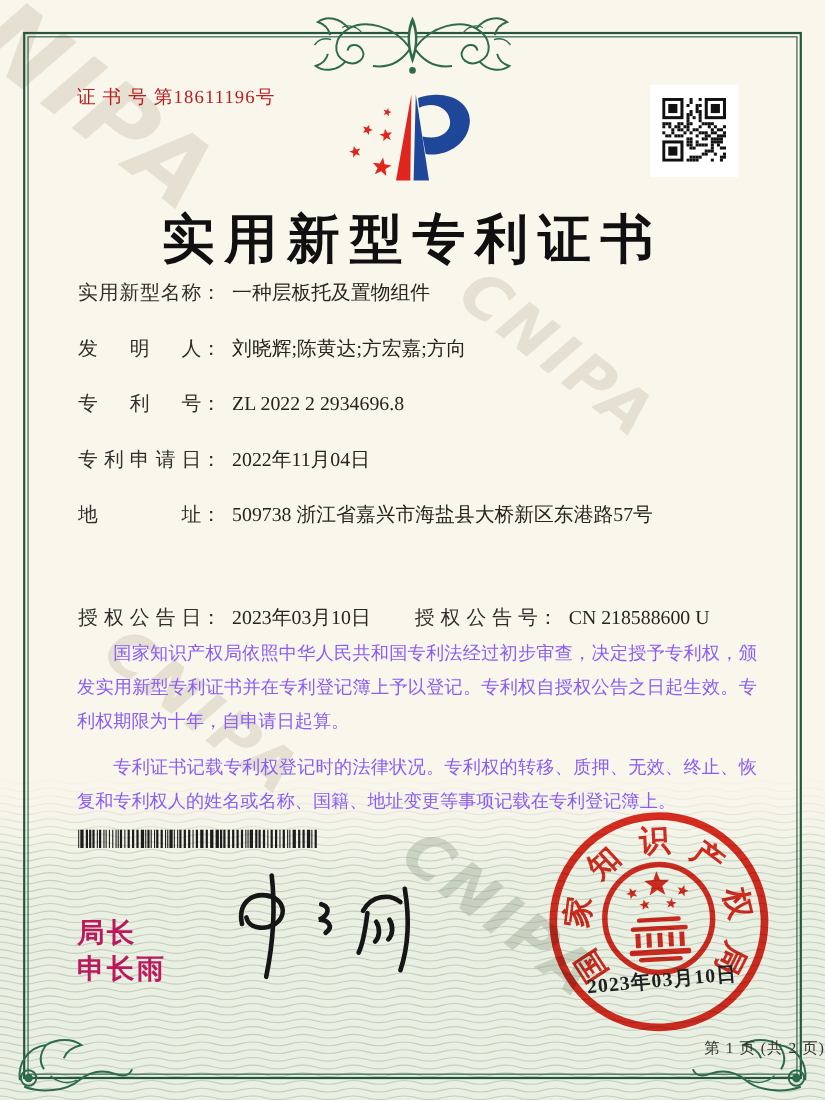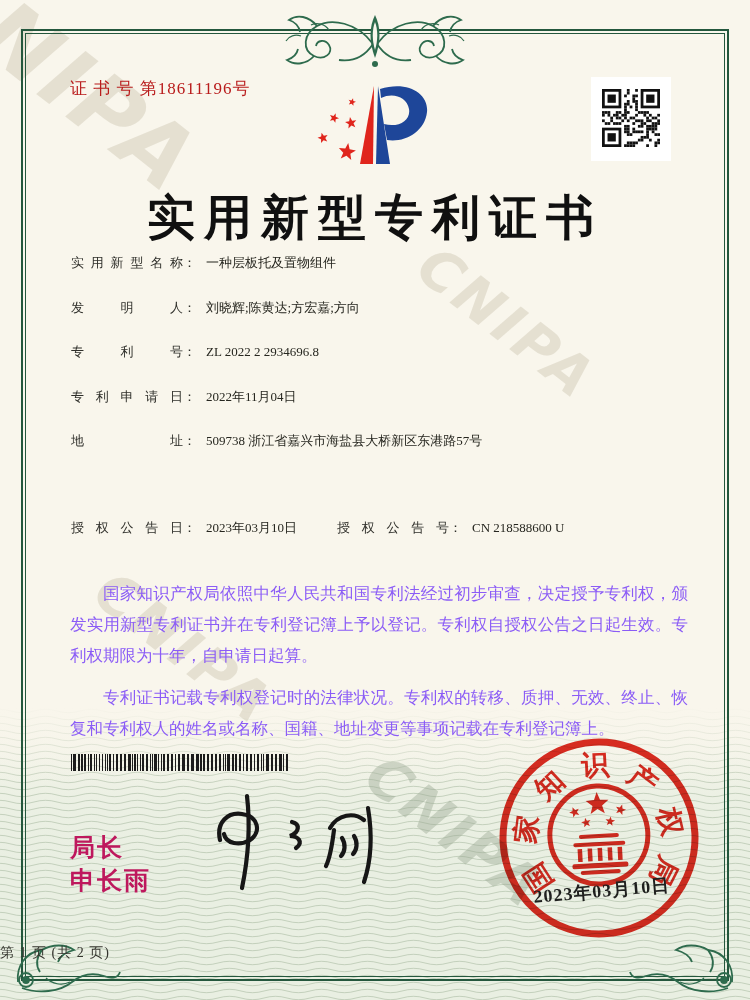--- a/index.html
+++ b/index.html
@@ -27,21 +27,21 @@
   .orn-bl{position:absolute;left:12px;top:942px;z-index:3;pointer-events:none;}
   .orn-br{position:absolute;left:628px;top:942px;z-index:3;transform:scaleX(-1);pointer-events:none;}
   
   .cert-no{position:absolute;left:70px;top:77px;z-index:4;font-size:17px;letter-spacing:1px;color:#b91c1c;}
   .logo{position:absolute;left:305px;top:82px;z-index:4;}
   .qr-bg{position:absolute;left:591px;top:77px;width:80px;height:84px;background:#ffffff;z-index:4;}
   .qr{position:absolute;left:602px;top:89px;z-index:4;}
   .title{position:absolute;left:0;right:0;top:186px;z-index:4;text-align:center;
          font-size:48px;font-weight:bold;letter-spacing:9px;color:#101010;}
   
-  .fields{position:absolute;left:71px;top:254px;right:60px;z-index:4;font-size:13px;}
+  .fields{position:absolute;left:71px;top:254px;right:60px;z-index:4;font-size:18px;}
   .frow{margin-bottom:26.5px;white-space:nowrap;}
   .lab{display:inline-block;width:112px;text-align:justify;text-align-last:justify;color:#2f2f2a;}
   .colon{margin-right:10px;color:#2f2f2a;}
   .val{color:#26261f;}
   .pair2{margin-left:40px;margin-top:42px;}
   
   .body-text{position:absolute;left:70px;right:62px;top:578px;z-index:4;
              font-size:16.5px;line-height:31px;text-align:justify;color:#8b5cf6;}
   .body-text p{margin:0 0 11px 0;text-indent:2em;}
   
@@ -49,21 +49,21 @@
   .signature{position:absolute;left:192px;top:788px;z-index:4;}
   .signer{position:absolute;left:70px;z-index:4;font-family:Liberation Serif, serif;
           font-size:25px;font-weight:600;color:#be185d;letter-spacing:2px;}
   .signer-title{top:831px;}
   .signer-name{top:864px;text-align:right;}
   .seal{position:absolute;left:492px;top:731px;z-index:5;transform:rotate(-3deg);
         mix-blend-mode:multiply;opacity:.94;}
   .seal text{font-family:"Liberation Serif","DejaVu Serif",serif;}
   .ring-ch{font-size:28px;font-weight:bold;fill:#dc1f14;}
   .seal-date{font-size:18px;font-weight:bold;fill:#141414;letter-spacing:1px;}
-  .footer{position:absolute;left:0;right:0;top:944px;z-index:4;text-align:left;
+  .footer{position:absolute;left:0;right:0;top:944px;z-index:4;text-align:right;
           font-size:14px;letter-spacing:1px;color:#34342e;}
 </style>
 </head>
 <body>
 
 <div id="page">
 
   <div class="band">
     <svg id="waves" width="750" height="295">
         <path d="M-12,6 q11.5,-3.4 23,0 q11.5,3.4 23,0 q11.5,-3.4 23,0 q11.5,3.4 23,0 q11.5,-3.4 23,0 q11.5,3.4 23,0 q11.5,-3.4 23,0 q11.5,3.4 23,0 q11.5,-3.4 23,0 q11.5,3.4 23,0 q11.5,-3.4 23,0 q11.5,3.4 23,0 q11.5,-3.4 23,0 q11.5,3.4 23,0 q11.5,-3.4 23,0 q11.5,3.4 23,0 q11.5,-3.4 23,0 q11.5,3.4 23,0 q11.5,-3.4 23,0 q11.5,3.4 23,0 q11.5,-3.4 23,0 q11.5,3.4 23,0 q11.5,-3.4 23,0 q11.5,3.4 23,0 q11.5,-3.4 23,0 q11.5,3.4 23,0 q11.5,-3.4 23,0 q11.5,3.4 23,0 q11.5,-3.4 23,0 q11.5,3.4 23,0 q11.5,-3.4 23,0 q11.5,3.4 23,0 q11.5,-3.4 23,0 q11.5,3.4 23,0M-12,13 q11.5,-3.4 23,0 q11.5,3.4 23,0 q11.5,-3.4 23,0 q11.5,3.4 23,0 q11.5,-3.4 23,0 q11.5,3.4 23,0 q11.5,-3.4 23,0 q11.5,3.4 23,0 q11.5,-3.4 23,0 q11.5,3.4 23,0 q11.5,-3.4 23,0 q11.5,3.4 23,0 q11.5,-3.4 23,0 q11.5,3.4 23,0 q11.5,-3.4 23,0 q11.5,3.4 23,0 q11.5,-3.4 23,0 q11.5,3.4 23,0 q11.5,-3.4 23,0 q11.5,3.4 23,0 q11.5,-3.4 23,0 q11.5,3.4 23,0 q11.5,-3.4 23,0 q11.5,3.4 23,0 q11.5,-3.4 23,0 q11.5,3.4 23,0 q11.5,-3.4 23,0 q11.5,3.4 23,0 q11.5,-3.4 23,0 q11.5,3.4 23,0 q11.5,-3.4 23,0 q11.5,3.4 23,0 q11.5,-3.4 23,0 q11.5,3.4 23,0M-12,20 q11.5,-3.4 23,0 q11.5,3.4 23,0 q11.5,-3.4 23,0 q11.5,3.4 23,0 q11.5,-3.4 23,0 q11.5,3.4 23,0 q11.5,-3.4 23,0 q11.5,3.4 23,0 q11.5,-3.4 23,0 q11.5,3.4 23,0 q11.5,-3.4 23,0 q11.5,3.4 23,0 q11.5,-3.4 23,0 q11.5,3.4 23,0 q11.5,-3.4 23,0 q11.5,3.4 23,0 q11.5,-3.4 23,0 q11.5,3.4 23,0 q11.5,-3.4 23,0 q11.5,3.4 23,0 q11.5,-3.4 23,0 q11.5,3.4 23,0 q11.5,-3.4 23,0 q11.5,3.4 23,0 q11.5,-3.4 23,0 q11.5,3.4 23,0 q11.5,-3.4 23,0 q11.5,3.4 23,0 q11.5,-3.4 23,0 q11.5,3.4 23,0 q11.5,-3.4 23,0 q11.5,3.4 23,0 q11.5,-3.4 23,0 q11.5,3.4 23,0M-12,27 q11.5,-3.4 23,0 q11.5,3.4 23,0 q11.5,-3.4 23,0 q11.5,3.4 23,0 q11.5,-3.4 23,0 q11.5,3.4 23,0 q11.5,-3.4 23,0 q11.5,3.4 23,0 q11.5,-3.4 23,0 q11.5,3.4 23,0 q11.5,-3.4 23,0 q11.5,3.4 23,0 q11.5,-3.4 23,0 q11.5,3.4 23,0 q11.5,-3.4 23,0 q11.5,3.4 23,0 q11.5,-3.4 23,0 q11.5,3.4 23,0 q11.5,-3.4 23,0 q11.5,3.4 23,0 q11.5,-3.4 23,0 q11.5,3.4 23,0 q11.5,-3.4 23,0 q11.5,3.4 23,0 q11.5,-3.4 23,0 q11.5,3.4 23,0 q11.5,-3.4 23,0 q11.5,3.4 23,0 q11.5,-3.4 23,0 q11.5,3.4 23,0 q11.5,-3.4 23,0 q11.5,3.4 23,0 q11.5,-3.4 23,0 q11.5,3.4 23,0M-12,34 q11.5,-3.4 23,0 q11.5,3.4 23,0 q11.5,-3.4 23,0 q11.5,3.4 23,0 q11.5,-3.4 23,0 q11.5,3.4 23,0 q11.5,-3.4 23,0 q11.5,3.4 23,0 q11.5,-3.4 23,0 q11.5,3.4 23,0 q11.5,-3.4 23,0 q11.5,3.4 23,0 q11.5,-3.4 23,0 q11.5,3.4 23,0 q11.5,-3.4 23,0 q11.5,3.4 23,0 q11.5,-3.4 23,0 q11.5,3.4 23,0 q11.5,-3.4 23,0 q11.5,3.4 23,0 q11.5,-3.4 23,0 q11.5,3.4 23,0 q11.5,-3.4 23,0 q11.5,3.4 23,0 q11.5,-3.4 23,0 q11.5,3.4 23,0 q11.5,-3.4 23,0 q11.5,3.4 23,0 q11.5,-3.4 23,0 q11.5,3.4 23,0 q11.5,-3.4 23,0 q11.5,3.4 23,0 q11.5,-3.4 23,0 q11.5,3.4 23,0M-12,41 q11.5,-3.4 23,0 q11.5,3.4 23,0 q11.5,-3.4 23,0 q11.5,3.4 23,0 q11.5,-3.4 23,0 q11.5,3.4 23,0 q11.5,-3.4 23,0 q11.5,3.4 23,0 q11.5,-3.4 23,0 q11.5,3.4 23,0 q11.5,-3.4 23,0 q11.5,3.4 23,0 q11.5,-3.4 23,0 q11.5,3.4 23,0 q11.5,-3.4 23,0 q11.5,3.4 23,0 q11.5,-3.4 23,0 q11.5,3.4 23,0 q11.5,-3.4 23,0 q11.5,3.4 23,0 q11.5,-3.4 23,0 q11.5,3.4 23,0 q11.5,-3.4 23,0 q11.5,3.4 23,0 q11.5,-3.4 23,0 q11.5,3.4 23,0 q11.5,-3.4 23,0 q11.5,3.4 23,0 q11.5,-3.4 23,0 q11.5,3.4 23,0 q11.5,-3.4 23,0 q11.5,3.4 23,0 q11.5,-3.4 23,0 q11.5,3.4 23,0M-12,48 q11.5,-3.4 23,0 q11.5,3.4 23,0 q11.5,-3.4 23,0 q11.5,3.4 23,0 q11.5,-3.4 23,0 q11.5,3.4 23,0 q11.5,-3.4 23,0 q11.5,3.4 23,0 q11.5,-3.4 23,0 q11.5,3.4 23,0 q11.5,-3.4 23,0 q11.5,3.4 23,0 q11.5,-3.4 23,0 q11.5,3.4 23,0 q11.5,-3.4 23,0 q11.5,3.4 23,0 q11.5,-3.4 23,0 q11.5,3.4 23,0 q11.5,-3.4 23,0 q11.5,3.4 23,0 q11.5,-3.4 23,0 q11.5,3.4 23,0 q11.5,-3.4 23,0 q11.5,3.4 23,0 q11.5,-3.4 23,0 q11.5,3.4 23,0 q11.5,-3.4 23,0 q11.5,3.4 23,0 q11.5,-3.4 23,0 q11.5,3.4 23,0 q11.5,-3.4 23,0 q11.5,3.4 23,0 q11.5,-3.4 23,0 q11.5,3.4 23,0M-12,55 q11.5,-3.4 23,0 q11.5,3.4 23,0 q11.5,-3.4 23,0 q11.5,3.4 23,0 q11.5,-3.4 23,0 q11.5,3.4 23,0 q11.5,-3.4 23,0 q11.5,3.4 23,0 q11.5,-3.4 23,0 q11.5,3.4 23,0 q11.5,-3.4 23,0 q11.5,3.4 23,0 q11.5,-3.4 23,0 q11.5,3.4 23,0 q11.5,-3.4 23,0 q11.5,3.4 23,0 q11.5,-3.4 23,0 q11.5,3.4 23,0 q11.5,-3.4 23,0 q11.5,3.4 23,0 q11.5,-3.4 23,0 q11.5,3.4 23,0 q11.5,-3.4 23,0 q11.5,3.4 23,0 q11.5,-3.4 23,0 q11.5,3.4 23,0 q11.5,-3.4 23,0 q11.5,3.4 23,0 q11.5,-3.4 23,0 q11.5,3.4 23,0 q11.5,-3.4 23,0 q11.5,3.4 23,0 q11.5,-3.4 23,0 q11.5,3.4 23,0M-12,62 q11.5,-3.4 23,0 q11.5,3.4 23,0 q11.5,-3.4 23,0 q11.5,3.4 23,0 q11.5,-3.4 23,0 q11.5,3.4 23,0 q11.5,-3.4 23,0 q11.5,3.4 23,0 q11.5,-3.4 23,0 q11.5,3.4 23,0 q11.5,-3.4 23,0 q11.5,3.4 23,0 q11.5,-3.4 23,0 q11.5,3.4 23,0 q11.5,-3.4 23,0 q11.5,3.4 23,0 q11.5,-3.4 23,0 q11.5,3.4 23,0 q11.5,-3.4 23,0 q11.5,3.4 23,0 q11.5,-3.4 23,0 q11.5,3.4 23,0 q11.5,-3.4 23,0 q11.5,3.4 23,0 q11.5,-3.4 23,0 q11.5,3.4 23,0 q11.5,-3.4 23,0 q11.5,3.4 23,0 q11.5,-3.4 23,0 q11.5,3.4 23,0 q11.5,-3.4 23,0 q11.5,3.4 23,0 q11.5,-3.4 23,0 q11.5,3.4 23,0M-12,69 q11.5,-3.4 23,0 q11.5,3.4 23,0 q11.5,-3.4 23,0 q11.5,3.4 23,0 q11.5,-3.4 23,0 q11.5,3.4 23,0 q11.5,-3.4 23,0 q11.5,3.4 23,0 q11.5,-3.4 23,0 q11.5,3.4 23,0 q11.5,-3.4 23,0 q11.5,3.4 23,0 q11.5,-3.4 23,0 q11.5,3.4 23,0 q11.5,-3.4 23,0 q11.5,3.4 23,0 q11.5,-3.4 23,0 q11.5,3.4 23,0 q11.5,-3.4 23,0 q11.5,3.4 23,0 q11.5,-3.4 23,0 q11.5,3.4 23,0 q11.5,-3.4 23,0 q11.5,3.4 23,0 q11.5,-3.4 23,0 q11.5,3.4 23,0 q11.5,-3.4 23,0 q11.5,3.4 23,0 q11.5,-3.4 23,0 q11.5,3.4 23,0 q11.5,-3.4 23,0 q11.5,3.4 23,0 q11.5,-3.4 23,0 q11.5,3.4 23,0M-12,76 q11.5,-3.4 23,0 q11.5,3.4 23,0 q11.5,-3.4 23,0 q11.5,3.4 23,0 q11.5,-3.4 23,0 q11.5,3.4 23,0 q11.5,-3.4 23,0 q11.5,3.4 23,0 q11.5,-3.4 23,0 q11.5,3.4 23,0 q11.5,-3.4 23,0 q11.5,3.4 23,0 q11.5,-3.4 23,0 q11.5,3.4 23,0 q11.5,-3.4 23,0 q11.5,3.4 23,0 q11.5,-3.4 23,0 q11.5,3.4 23,0 q11.5,-3.4 23,0 q11.5,3.4 23,0 q11.5,-3.4 23,0 q11.5,3.4 23,0 q11.5,-3.4 23,0 q11.5,3.4 23,0 q11.5,-3.4 23,0 q11.5,3.4 23,0 q11.5,-3.4 23,0 q11.5,3.4 23,0 q11.5,-3.4 23,0 q11.5,3.4 23,0 q11.5,-3.4 23,0 q11.5,3.4 23,0 q11.5,-3.4 23,0 q11.5,3.4 23,0M-12,83 q11.5,-3.4 23,0 q11.5,3.4 23,0 q11.5,-3.4 23,0 q11.5,3.4 23,0 q11.5,-3.4 23,0 q11.5,3.4 23,0 q11.5,-3.4 23,0 q11.5,3.4 23,0 q11.5,-3.4 23,0 q11.5,3.4 23,0 q11.5,-3.4 23,0 q11.5,3.4 23,0 q11.5,-3.4 23,0 q11.5,3.4 23,0 q11.5,-3.4 23,0 q11.5,3.4 23,0 q11.5,-3.4 23,0 q11.5,3.4 23,0 q11.5,-3.4 23,0 q11.5,3.4 23,0 q11.5,-3.4 23,0 q11.5,3.4 23,0 q11.5,-3.4 23,0 q11.5,3.4 23,0 q11.5,-3.4 23,0 q11.5,3.4 23,0 q11.5,-3.4 23,0 q11.5,3.4 23,0 q11.5,-3.4 23,0 q11.5,3.4 23,0 q11.5,-3.4 23,0 q11.5,3.4 23,0 q11.5,-3.4 23,0 q11.5,3.4 23,0M-12,90 q11.5,-3.4 23,0 q11.5,3.4 23,0 q11.5,-3.4 23,0 q11.5,3.4 23,0 q11.5,-3.4 23,0 q11.5,3.4 23,0 q11.5,-3.4 23,0 q11.5,3.4 23,0 q11.5,-3.4 23,0 q11.5,3.4 23,0 q11.5,-3.4 23,0 q11.5,3.4 23,0 q11.5,-3.4 23,0 q11.5,3.4 23,0 q11.5,-3.4 23,0 q11.5,3.4 23,0 q11.5,-3.4 23,0 q11.5,3.4 23,0 q11.5,-3.4 23,0 q11.5,3.4 23,0 q11.5,-3.4 23,0 q11.5,3.4 23,0 q11.5,-3.4 23,0 q11.5,3.4 23,0 q11.5,-3.4 23,0 q11.5,3.4 23,0 q11.5,-3.4 23,0 q11.5,3.4 23,0 q11.5,-3.4 23,0 q11.5,3.4 23,0 q11.5,-3.4 23,0 q11.5,3.4 23,0 q11.5,-3.4 23,0 q11.5,3.4 23,0M-12,97 q11.5,-3.4 23,0 q11.5,3.4 23,0 q11.5,-3.4 23,0 q11.5,3.4 23,0 q11.5,-3.4 23,0 q11.5,3.4 23,0 q11.5,-3.4 23,0 q11.5,3.4 23,0 q11.5,-3.4 23,0 q11.5,3.4 23,0 q11.5,-3.4 23,0 q11.5,3.4 23,0 q11.5,-3.4 23,0 q11.5,3.4 23,0 q11.5,-3.4 23,0 q11.5,3.4 23,0 q11.5,-3.4 23,0 q11.5,3.4 23,0 q11.5,-3.4 23,0 q11.5,3.4 23,0 q11.5,-3.4 23,0 q11.5,3.4 23,0 q11.5,-3.4 23,0 q11.5,3.4 23,0 q11.5,-3.4 23,0 q11.5,3.4 23,0 q11.5,-3.4 23,0 q11.5,3.4 23,0 q11.5,-3.4 23,0 q11.5,3.4 23,0 q11.5,-3.4 23,0 q11.5,3.4 23,0 q11.5,-3.4 23,0 q11.5,3.4 23,0M-12,104 q11.5,-3.4 23,0 q11.5,3.4 23,0 q11.5,-3.4 23,0 q11.5,3.4 23,0 q11.5,-3.4 23,0 q11.5,3.4 23,0 q11.5,-3.4 23,0 q11.5,3.4 23,0 q11.5,-3.4 23,0 q11.5,3.4 23,0 q11.5,-3.4 23,0 q11.5,3.4 23,0 q11.5,-3.4 23,0 q11.5,3.4 23,0 q11.5,-3.4 23,0 q11.5,3.4 23,0 q11.5,-3.4 23,0 q11.5,3.4 23,0 q11.5,-3.4 23,0 q11.5,3.4 23,0 q11.5,-3.4 23,0 q11.5,3.4 23,0 q11.5,-3.4 23,0 q11.5,3.4 23,0 q11.5,-3.4 23,0 q11.5,3.4 23,0 q11.5,-3.4 23,0 q11.5,3.4 23,0 q11.5,-3.4 23,0 q11.5,3.4 23,0 q11.5,-3.4 23,0 q11.5,3.4 23,0 q11.5,-3.4 23,0 q11.5,3.4 23,0M-12,111 q11.5,-3.4 23,0 q11.5,3.4 23,0 q11.5,-3.4 23,0 q11.5,3.4 23,0 q11.5,-3.4 23,0 q11.5,3.4 23,0 q11.5,-3.4 23,0 q11.5,3.4 23,0 q11.5,-3.4 23,0 q11.5,3.4 23,0 q11.5,-3.4 23,0 q11.5,3.4 23,0 q11.5,-3.4 23,0 q11.5,3.4 23,0 q11.5,-3.4 23,0 q11.5,3.4 23,0 q11.5,-3.4 23,0 q11.5,3.4 23,0 q11.5,-3.4 23,0 q11.5,3.4 23,0 q11.5,-3.4 23,0 q11.5,3.4 23,0 q11.5,-3.4 23,0 q11.5,3.4 23,0 q11.5,-3.4 23,0 q11.5,3.4 23,0 q11.5,-3.4 23,0 q11.5,3.4 23,0 q11.5,-3.4 23,0 q11.5,3.4 23,0 q11.5,-3.4 23,0 q11.5,3.4 23,0 q11.5,-3.4 23,0 q11.5,3.4 23,0M-12,118 q11.5,-3.4 23,0 q11.5,3.4 23,0 q11.5,-3.4 23,0 q11.5,3.4 23,0 q11.5,-3.4 23,0 q11.5,3.4 23,0 q11.5,-3.4 23,0 q11.5,3.4 23,0 q11.5,-3.4 23,0 q11.5,3.4 23,0 q11.5,-3.4 23,0 q11.5,3.4 23,0 q11.5,-3.4 23,0 q11.5,3.4 23,0 q11.5,-3.4 23,0 q11.5,3.4 23,0 q11.5,-3.4 23,0 q11.5,3.4 23,0 q11.5,-3.4 23,0 q11.5,3.4 23,0 q11.5,-3.4 23,0 q11.5,3.4 23,0 q11.5,-3.4 23,0 q11.5,3.4 23,0 q11.5,-3.4 23,0 q11.5,3.4 23,0 q11.5,-3.4 23,0 q11.5,3.4 23,0 q11.5,-3.4 23,0 q11.5,3.4 23,0 q11.5,-3.4 23,0 q11.5,3.4 23,0 q11.5,-3.4 23,0 q11.5,3.4 23,0M-12,125 q11.5,-3.4 23,0 q11.5,3.4 23,0 q11.5,-3.4 23,0 q11.5,3.4 23,0 q11.5,-3.4 23,0 q11.5,3.4 23,0 q11.5,-3.4 23,0 q11.5,3.4 23,0 q11.5,-3.4 23,0 q11.5,3.4 23,0 q11.5,-3.4 23,0 q11.5,3.4 23,0 q11.5,-3.4 23,0 q11.5,3.4 23,0 q11.5,-3.4 23,0 q11.5,3.4 23,0 q11.5,-3.4 23,0 q11.5,3.4 23,0 q11.5,-3.4 23,0 q11.5,3.4 23,0 q11.5,-3.4 23,0 q11.5,3.4 23,0 q11.5,-3.4 23,0 q11.5,3.4 23,0 q11.5,-3.4 23,0 q11.5,3.4 23,0 q11.5,-3.4 23,0 q11.5,3.4 23,0 q11.5,-3.4 23,0 q11.5,3.4 23,0 q11.5,-3.4 23,0 q11.5,3.4 23,0 q11.5,-3.4 23,0 q11.5,3.4 23,0M-12,132 q11.5,-3.4 23,0 q11.5,3.4 23,0 q11.5,-3.4 23,0 q11.5,3.4 23,0 q11.5,-3.4 23,0 q11.5,3.4 23,0 q11.5,-3.4 23,0 q11.5,3.4 23,0 q11.5,-3.4 23,0 q11.5,3.4 23,0 q11.5,-3.4 23,0 q11.5,3.4 23,0 q11.5,-3.4 23,0 q11.5,3.4 23,0 q11.5,-3.4 23,0 q11.5,3.4 23,0 q11.5,-3.4 23,0 q11.5,3.4 23,0 q11.5,-3.4 23,0 q11.5,3.4 23,0 q11.5,-3.4 23,0 q11.5,3.4 23,0 q11.5,-3.4 23,0 q11.5,3.4 23,0 q11.5,-3.4 23,0 q11.5,3.4 23,0 q11.5,-3.4 23,0 q11.5,3.4 23,0 q11.5,-3.4 23,0 q11.5,3.4 23,0 q11.5,-3.4 23,0 q11.5,3.4 23,0 q11.5,-3.4 23,0 q11.5,3.4 23,0M-12,139 q11.5,-3.4 23,0 q11.5,3.4 23,0 q11.5,-3.4 23,0 q11.5,3.4 23,0 q11.5,-3.4 23,0 q11.5,3.4 23,0 q11.5,-3.4 23,0 q11.5,3.4 23,0 q11.5,-3.4 23,0 q11.5,3.4 23,0 q11.5,-3.4 23,0 q11.5,3.4 23,0 q11.5,-3.4 23,0 q11.5,3.4 23,0 q11.5,-3.4 23,0 q11.5,3.4 23,0 q11.5,-3.4 23,0 q11.5,3.4 23,0 q11.5,-3.4 23,0 q11.5,3.4 23,0 q11.5,-3.4 23,0 q11.5,3.4 23,0 q11.5,-3.4 23,0 q11.5,3.4 23,0 q11.5,-3.4 23,0 q11.5,3.4 23,0 q11.5,-3.4 23,0 q11.5,3.4 23,0 q11.5,-3.4 23,0 q11.5,3.4 23,0 q11.5,-3.4 23,0 q11.5,3.4 23,0 q11.5,-3.4 23,0 q11.5,3.4 23,0M-12,146 q11.5,-3.4 23,0 q11.5,3.4 23,0 q11.5,-3.4 23,0 q11.5,3.4 23,0 q11.5,-3.4 23,0 q11.5,3.4 23,0 q11.5,-3.4 23,0 q11.5,3.4 23,0 q11.5,-3.4 23,0 q11.5,3.4 23,0 q11.5,-3.4 23,0 q11.5,3.4 23,0 q11.5,-3.4 23,0 q11.5,3.4 23,0 q11.5,-3.4 23,0 q11.5,3.4 23,0 q11.5,-3.4 23,0 q11.5,3.4 23,0 q11.5,-3.4 23,0 q11.5,3.4 23,0 q11.5,-3.4 23,0 q11.5,3.4 23,0 q11.5,-3.4 23,0 q11.5,3.4 23,0 q11.5,-3.4 23,0 q11.5,3.4 23,0 q11.5,-3.4 23,0 q11.5,3.4 23,0 q11.5,-3.4 23,0 q11.5,3.4 23,0 q11.5,-3.4 23,0 q11.5,3.4 23,0 q11.5,-3.4 23,0 q11.5,3.4 23,0M-12,153 q11.5,-3.4 23,0 q11.5,3.4 23,0 q11.5,-3.4 23,0 q11.5,3.4 23,0 q11.5,-3.4 23,0 q11.5,3.4 23,0 q11.5,-3.4 23,0 q11.5,3.4 23,0 q11.5,-3.4 23,0 q11.5,3.4 23,0 q11.5,-3.4 23,0 q11.5,3.4 23,0 q11.5,-3.4 23,0 q11.5,3.4 23,0 q11.5,-3.4 23,0 q11.5,3.4 23,0 q11.5,-3.4 23,0 q11.5,3.4 23,0 q11.5,-3.4 23,0 q11.5,3.4 23,0 q11.5,-3.4 23,0 q11.5,3.4 23,0 q11.5,-3.4 23,0 q11.5,3.4 23,0 q11.5,-3.4 23,0 q11.5,3.4 23,0 q11.5,-3.4 23,0 q11.5,3.4 23,0 q11.5,-3.4 23,0 q11.5,3.4 23,0 q11.5,-3.4 23,0 q11.5,3.4 23,0 q11.5,-3.4 23,0 q11.5,3.4 23,0M-12,160 q11.5,-3.4 23,0 q11.5,3.4 23,0 q11.5,-3.4 23,0 q11.5,3.4 23,0 q11.5,-3.4 23,0 q11.5,3.4 23,0 q11.5,-3.4 23,0 q11.5,3.4 23,0 q11.5,-3.4 23,0 q11.5,3.4 23,0 q11.5,-3.4 23,0 q11.5,3.4 23,0 q11.5,-3.4 23,0 q11.5,3.4 23,0 q11.5,-3.4 23,0 q11.5,3.4 23,0 q11.5,-3.4 23,0 q11.5,3.4 23,0 q11.5,-3.4 23,0 q11.5,3.4 23,0 q11.5,-3.4 23,0 q11.5,3.4 23,0 q11.5,-3.4 23,0 q11.5,3.4 23,0 q11.5,-3.4 23,0 q11.5,3.4 23,0 q11.5,-3.4 23,0 q11.5,3.4 23,0 q11.5,-3.4 23,0 q11.5,3.4 23,0 q11.5,-3.4 23,0 q11.5,3.4 23,0 q11.5,-3.4 23,0 q11.5,3.4 23,0M-12,167 q11.5,-3.4 23,0 q11.5,3.4 23,0 q11.5,-3.4 23,0 q11.5,3.4 23,0 q11.5,-3.4 23,0 q11.5,3.4 23,0 q11.5,-3.4 23,0 q11.5,3.4 23,0 q11.5,-3.4 23,0 q11.5,3.4 23,0 q11.5,-3.4 23,0 q11.5,3.4 23,0 q11.5,-3.4 23,0 q11.5,3.4 23,0 q11.5,-3.4 23,0 q11.5,3.4 23,0 q11.5,-3.4 23,0 q11.5,3.4 23,0 q11.5,-3.4 23,0 q11.5,3.4 23,0 q11.5,-3.4 23,0 q11.5,3.4 23,0 q11.5,-3.4 23,0 q11.5,3.4 23,0 q11.5,-3.4 23,0 q11.5,3.4 23,0 q11.5,-3.4 23,0 q11.5,3.4 23,0 q11.5,-3.4 23,0 q11.5,3.4 23,0 q11.5,-3.4 23,0 q11.5,3.4 23,0 q11.5,-3.4 23,0 q11.5,3.4 23,0M-12,174 q11.5,-3.4 23,0 q11.5,3.4 23,0 q11.5,-3.4 23,0 q11.5,3.4 23,0 q11.5,-3.4 23,0 q11.5,3.4 23,0 q11.5,-3.4 23,0 q11.5,3.4 23,0 q11.5,-3.4 23,0 q11.5,3.4 23,0 q11.5,-3.4 23,0 q11.5,3.4 23,0 q11.5,-3.4 23,0 q11.5,3.4 23,0 q11.5,-3.4 23,0 q11.5,3.4 23,0 q11.5,-3.4 23,0 q11.5,3.4 23,0 q11.5,-3.4 23,0 q11.5,3.4 23,0 q11.5,-3.4 23,0 q11.5,3.4 23,0 q11.5,-3.4 23,0 q11.5,3.4 23,0 q11.5,-3.4 23,0 q11.5,3.4 23,0 q11.5,-3.4 23,0 q11.5,3.4 23,0 q11.5,-3.4 23,0 q11.5,3.4 23,0 q11.5,-3.4 23,0 q11.5,3.4 23,0 q11.5,-3.4 23,0 q11.5,3.4 23,0M-12,181 q11.5,-3.4 23,0 q11.5,3.4 23,0 q11.5,-3.4 23,0 q11.5,3.4 23,0 q11.5,-3.4 23,0 q11.5,3.4 23,0 q11.5,-3.4 23,0 q11.5,3.4 23,0 q11.5,-3.4 23,0 q11.5,3.4 23,0 q11.5,-3.4 23,0 q11.5,3.4 23,0 q11.5,-3.4 23,0 q11.5,3.4 23,0 q11.5,-3.4 23,0 q11.5,3.4 23,0 q11.5,-3.4 23,0 q11.5,3.4 23,0 q11.5,-3.4 23,0 q11.5,3.4 23,0 q11.5,-3.4 23,0 q11.5,3.4 23,0 q11.5,-3.4 23,0 q11.5,3.4 23,0 q11.5,-3.4 23,0 q11.5,3.4 23,0 q11.5,-3.4 23,0 q11.5,3.4 23,0 q11.5,-3.4 23,0 q11.5,3.4 23,0 q11.5,-3.4 23,0 q11.5,3.4 23,0 q11.5,-3.4 23,0 q11.5,3.4 23,0M-12,188 q11.5,-3.4 23,0 q11.5,3.4 23,0 q11.5,-3.4 23,0 q11.5,3.4 23,0 q11.5,-3.4 23,0 q11.5,3.4 23,0 q11.5,-3.4 23,0 q11.5,3.4 23,0 q11.5,-3.4 23,0 q11.5,3.4 23,0 q11.5,-3.4 23,0 q11.5,3.4 23,0 q11.5,-3.4 23,0 q11.5,3.4 23,0 q11.5,-3.4 23,0 q11.5,3.4 23,0 q11.5,-3.4 23,0 q11.5,3.4 23,0 q11.5,-3.4 23,0 q11.5,3.4 23,0 q11.5,-3.4 23,0 q11.5,3.4 23,0 q11.5,-3.4 23,0 q11.5,3.4 23,0 q11.5,-3.4 23,0 q11.5,3.4 23,0 q11.5,-3.4 23,0 q11.5,3.4 23,0 q11.5,-3.4 23,0 q11.5,3.4 23,0 q11.5,-3.4 23,0 q11.5,3.4 23,0 q11.5,-3.4 23,0 q11.5,3.4 23,0M-12,195 q11.5,-3.4 23,0 q11.5,3.4 23,0 q11.5,-3.4 23,0 q11.5,3.4 23,0 q11.5,-3.4 23,0 q11.5,3.4 23,0 q11.5,-3.4 23,0 q11.5,3.4 23,0 q11.5,-3.4 23,0 q11.5,3.4 23,0 q11.5,-3.4 23,0 q11.5,3.4 23,0 q11.5,-3.4 23,0 q11.5,3.4 23,0 q11.5,-3.4 23,0 q11.5,3.4 23,0 q11.5,-3.4 23,0 q11.5,3.4 23,0 q11.5,-3.4 23,0 q11.5,3.4 23,0 q11.5,-3.4 23,0 q11.5,3.4 23,0 q11.5,-3.4 23,0 q11.5,3.4 23,0 q11.5,-3.4 23,0 q11.5,3.4 23,0 q11.5,-3.4 23,0 q11.5,3.4 23,0 q11.5,-3.4 23,0 q11.5,3.4 23,0 q11.5,-3.4 23,0 q11.5,3.4 23,0 q11.5,-3.4 23,0 q11.5,3.4 23,0M-12,202 q11.5,-3.4 23,0 q11.5,3.4 23,0 q11.5,-3.4 23,0 q11.5,3.4 23,0 q11.5,-3.4 23,0 q11.5,3.4 23,0 q11.5,-3.4 23,0 q11.5,3.4 23,0 q11.5,-3.4 23,0 q11.5,3.4 23,0 q11.5,-3.4 23,0 q11.5,3.4 23,0 q11.5,-3.4 23,0 q11.5,3.4 23,0 q11.5,-3.4 23,0 q11.5,3.4 23,0 q11.5,-3.4 23,0 q11.5,3.4 23,0 q11.5,-3.4 23,0 q11.5,3.4 23,0 q11.5,-3.4 23,0 q11.5,3.4 23,0 q11.5,-3.4 23,0 q11.5,3.4 23,0 q11.5,-3.4 23,0 q11.5,3.4 23,0 q11.5,-3.4 23,0 q11.5,3.4 23,0 q11.5,-3.4 23,0 q11.5,3.4 23,0 q11.5,-3.4 23,0 q11.5,3.4 23,0 q11.5,-3.4 23,0 q11.5,3.4 23,0M-12,209 q11.5,-3.4 23,0 q11.5,3.4 23,0 q11.5,-3.4 23,0 q11.5,3.4 23,0 q11.5,-3.4 23,0 q11.5,3.4 23,0 q11.5,-3.4 23,0 q11.5,3.4 23,0 q11.5,-3.4 23,0 q11.5,3.4 23,0 q11.5,-3.4 23,0 q11.5,3.4 23,0 q11.5,-3.4 23,0 q11.5,3.4 23,0 q11.5,-3.4 23,0 q11.5,3.4 23,0 q11.5,-3.4 23,0 q11.5,3.4 23,0 q11.5,-3.4 23,0 q11.5,3.4 23,0 q11.5,-3.4 23,0 q11.5,3.4 23,0 q11.5,-3.4 23,0 q11.5,3.4 23,0 q11.5,-3.4 23,0 q11.5,3.4 23,0 q11.5,-3.4 23,0 q11.5,3.4 23,0 q11.5,-3.4 23,0 q11.5,3.4 23,0 q11.5,-3.4 23,0 q11.5,3.4 23,0 q11.5,-3.4 23,0 q11.5,3.4 23,0M-12,216 q11.5,-3.4 23,0 q11.5,3.4 23,0 q11.5,-3.4 23,0 q11.5,3.4 23,0 q11.5,-3.4 23,0 q11.5,3.4 23,0 q11.5,-3.4 23,0 q11.5,3.4 23,0 q11.5,-3.4 23,0 q11.5,3.4 23,0 q11.5,-3.4 23,0 q11.5,3.4 23,0 q11.5,-3.4 23,0 q11.5,3.4 23,0 q11.5,-3.4 23,0 q11.5,3.4 23,0 q11.5,-3.4 23,0 q11.5,3.4 23,0 q11.5,-3.4 23,0 q11.5,3.4 23,0 q11.5,-3.4 23,0 q11.5,3.4 23,0 q11.5,-3.4 23,0 q11.5,3.4 23,0 q11.5,-3.4 23,0 q11.5,3.4 23,0 q11.5,-3.4 23,0 q11.5,3.4 23,0 q11.5,-3.4 23,0 q11.5,3.4 23,0 q11.5,-3.4 23,0 q11.5,3.4 23,0 q11.5,-3.4 23,0 q11.5,3.4 23,0M-12,223 q11.5,-3.4 23,0 q11.5,3.4 23,0 q11.5,-3.4 23,0 q11.5,3.4 23,0 q11.5,-3.4 23,0 q11.5,3.4 23,0 q11.5,-3.4 23,0 q11.5,3.4 23,0 q11.5,-3.4 23,0 q11.5,3.4 23,0 q11.5,-3.4 23,0 q11.5,3.4 23,0 q11.5,-3.4 23,0 q11.5,3.4 23,0 q11.5,-3.4 23,0 q11.5,3.4 23,0 q11.5,-3.4 23,0 q11.5,3.4 23,0 q11.5,-3.4 23,0 q11.5,3.4 23,0 q11.5,-3.4 23,0 q11.5,3.4 23,0 q11.5,-3.4 23,0 q11.5,3.4 23,0 q11.5,-3.4 23,0 q11.5,3.4 23,0 q11.5,-3.4 23,0 q11.5,3.4 23,0 q11.5,-3.4 23,0 q11.5,3.4 23,0 q11.5,-3.4 23,0 q11.5,3.4 23,0 q11.5,-3.4 23,0 q11.5,3.4 23,0M-12,230 q11.5,-3.4 23,0 q11.5,3.4 23,0 q11.5,-3.4 23,0 q11.5,3.4 23,0 q11.5,-3.4 23,0 q11.5,3.4 23,0 q11.5,-3.4 23,0 q11.5,3.4 23,0 q11.5,-3.4 23,0 q11.5,3.4 23,0 q11.5,-3.4 23,0 q11.5,3.4 23,0 q11.5,-3.4 23,0 q11.5,3.4 23,0 q11.5,-3.4 23,0 q11.5,3.4 23,0 q11.5,-3.4 23,0 q11.5,3.4 23,0 q11.5,-3.4 23,0 q11.5,3.4 23,0 q11.5,-3.4 23,0 q11.5,3.4 23,0 q11.5,-3.4 23,0 q11.5,3.4 23,0 q11.5,-3.4 23,0 q11.5,3.4 23,0 q11.5,-3.4 23,0 q11.5,3.4 23,0 q11.5,-3.4 23,0 q11.5,3.4 23,0 q11.5,-3.4 23,0 q11.5,3.4 23,0 q11.5,-3.4 23,0 q11.5,3.4 23,0M-12,237 q11.5,-3.4 23,0 q11.5,3.4 23,0 q11.5,-3.4 23,0 q11.5,3.4 23,0 q11.5,-3.4 23,0 q11.5,3.4 23,0 q11.5,-3.4 23,0 q11.5,3.4 23,0 q11.5,-3.4 23,0 q11.5,3.4 23,0 q11.5,-3.4 23,0 q11.5,3.4 23,0 q11.5,-3.4 23,0 q11.5,3.4 23,0 q11.5,-3.4 23,0 q11.5,3.4 23,0 q11.5,-3.4 23,0 q11.5,3.4 23,0 q11.5,-3.4 23,0 q11.5,3.4 23,0 q11.5,-3.4 23,0 q11.5,3.4 23,0 q11.5,-3.4 23,0 q11.5,3.4 23,0 q11.5,-3.4 23,0 q11.5,3.4 23,0 q11.5,-3.4 23,0 q11.5,3.4 23,0 q11.5,-3.4 23,0 q11.5,3.4 23,0 q11.5,-3.4 23,0 q11.5,3.4 23,0 q11.5,-3.4 23,0 q11.5,3.4 23,0M-12,244 q11.5,-3.4 23,0 q11.5,3.4 23,0 q11.5,-3.4 23,0 q11.5,3.4 23,0 q11.5,-3.4 23,0 q11.5,3.4 23,0 q11.5,-3.4 23,0 q11.5,3.4 23,0 q11.5,-3.4 23,0 q11.5,3.4 23,0 q11.5,-3.4 23,0 q11.5,3.4 23,0 q11.5,-3.4 23,0 q11.5,3.4 23,0 q11.5,-3.4 23,0 q11.5,3.4 23,0 q11.5,-3.4 23,0 q11.5,3.4 23,0 q11.5,-3.4 23,0 q11.5,3.4 23,0 q11.5,-3.4 23,0 q11.5,3.4 23,0 q11.5,-3.4 23,0 q11.5,3.4 23,0 q11.5,-3.4 23,0 q11.5,3.4 23,0 q11.5,-3.4 23,0 q11.5,3.4 23,0 q11.5,-3.4 23,0 q11.5,3.4 23,0 q11.5,-3.4 23,0 q11.5,3.4 23,0 q11.5,-3.4 23,0 q11.5,3.4 23,0M-12,251 q11.5,-3.4 23,0 q11.5,3.4 23,0 q11.5,-3.4 23,0 q11.5,3.4 23,0 q11.5,-3.4 23,0 q11.5,3.4 23,0 q11.5,-3.4 23,0 q11.5,3.4 23,0 q11.5,-3.4 23,0 q11.5,3.4 23,0 q11.5,-3.4 23,0 q11.5,3.4 23,0 q11.5,-3.4 23,0 q11.5,3.4 23,0 q11.5,-3.4 23,0 q11.5,3.4 23,0 q11.5,-3.4 23,0 q11.5,3.4 23,0 q11.5,-3.4 23,0 q11.5,3.4 23,0 q11.5,-3.4 23,0 q11.5,3.4 23,0 q11.5,-3.4 23,0 q11.5,3.4 23,0 q11.5,-3.4 23,0 q11.5,3.4 23,0 q11.5,-3.4 23,0 q11.5,3.4 23,0 q11.5,-3.4 23,0 q11.5,3.4 23,0 q11.5,-3.4 23,0 q11.5,3.4 23,0 q11.5,-3.4 23,0 q11.5,3.4 23,0M-12,258 q11.5,-3.4 23,0 q11.5,3.4 23,0 q11.5,-3.4 23,0 q11.5,3.4 23,0 q11.5,-3.4 23,0 q11.5,3.4 23,0 q11.5,-3.4 23,0 q11.5,3.4 23,0 q11.5,-3.4 23,0 q11.5,3.4 23,0 q11.5,-3.4 23,0 q11.5,3.4 23,0 q11.5,-3.4 23,0 q11.5,3.4 23,0 q11.5,-3.4 23,0 q11.5,3.4 23,0 q11.5,-3.4 23,0 q11.5,3.4 23,0 q11.5,-3.4 23,0 q11.5,3.4 23,0 q11.5,-3.4 23,0 q11.5,3.4 23,0 q11.5,-3.4 23,0 q11.5,3.4 23,0 q11.5,-3.4 23,0 q11.5,3.4 23,0 q11.5,-3.4 23,0 q11.5,3.4 23,0 q11.5,-3.4 23,0 q11.5,3.4 23,0 q11.5,-3.4 23,0 q11.5,3.4 23,0 q11.5,-3.4 23,0 q11.5,3.4 23,0M-12,265 q11.5,-3.4 23,0 q11.5,3.4 23,0 q11.5,-3.4 23,0 q11.5,3.4 23,0 q11.5,-3.4 23,0 q11.5,3.4 23,0 q11.5,-3.4 23,0 q11.5,3.4 23,0 q11.5,-3.4 23,0 q11.5,3.4 23,0 q11.5,-3.4 23,0 q11.5,3.4 23,0 q11.5,-3.4 23,0 q11.5,3.4 23,0 q11.5,-3.4 23,0 q11.5,3.4 23,0 q11.5,-3.4 23,0 q11.5,3.4 23,0 q11.5,-3.4 23,0 q11.5,3.4 23,0 q11.5,-3.4 23,0 q11.5,3.4 23,0 q11.5,-3.4 23,0 q11.5,3.4 23,0 q11.5,-3.4 23,0 q11.5,3.4 23,0 q11.5,-3.4 23,0 q11.5,3.4 23,0 q11.5,-3.4 23,0 q11.5,3.4 23,0 q11.5,-3.4 23,0 q11.5,3.4 23,0 q11.5,-3.4 23,0 q11.5,3.4 23,0M-12,272 q11.5,-3.4 23,0 q11.5,3.4 23,0 q11.5,-3.4 23,0 q11.5,3.4 23,0 q11.5,-3.4 23,0 q11.5,3.4 23,0 q11.5,-3.4 23,0 q11.5,3.4 23,0 q11.5,-3.4 23,0 q11.5,3.4 23,0 q11.5,-3.4 23,0 q11.5,3.4 23,0 q11.5,-3.4 23,0 q11.5,3.4 23,0 q11.5,-3.4 23,0 q11.5,3.4 23,0 q11.5,-3.4 23,0 q11.5,3.4 23,0 q11.5,-3.4 23,0 q11.5,3.4 23,0 q11.5,-3.4 23,0 q11.5,3.4 23,0 q11.5,-3.4 23,0 q11.5,3.4 23,0 q11.5,-3.4 23,0 q11.5,3.4 23,0 q11.5,-3.4 23,0 q11.5,3.4 23,0 q11.5,-3.4 23,0 q11.5,3.4 23,0 q11.5,-3.4 23,0 q11.5,3.4 23,0 q11.5,-3.4 23,0 q11.5,3.4 23,0M-12,279 q11.5,-3.4 23,0 q11.5,3.4 23,0 q11.5,-3.4 23,0 q11.5,3.4 23,0 q11.5,-3.4 23,0 q11.5,3.4 23,0 q11.5,-3.4 23,0 q11.5,3.4 23,0 q11.5,-3.4 23,0 q11.5,3.4 23,0 q11.5,-3.4 23,0 q11.5,3.4 23,0 q11.5,-3.4 23,0 q11.5,3.4 23,0 q11.5,-3.4 23,0 q11.5,3.4 23,0 q11.5,-3.4 23,0 q11.5,3.4 23,0 q11.5,-3.4 23,0 q11.5,3.4 23,0 q11.5,-3.4 23,0 q11.5,3.4 23,0 q11.5,-3.4 23,0 q11.5,3.4 23,0 q11.5,-3.4 23,0 q11.5,3.4 23,0 q11.5,-3.4 23,0 q11.5,3.4 23,0 q11.5,-3.4 23,0 q11.5,3.4 23,0 q11.5,-3.4 23,0 q11.5,3.4 23,0 q11.5,-3.4 23,0 q11.5,3.4 23,0M-12,286 q11.5,-3.4 23,0 q11.5,3.4 23,0 q11.5,-3.4 23,0 q11.5,3.4 23,0 q11.5,-3.4 23,0 q11.5,3.4 23,0 q11.5,-3.4 23,0 q11.5,3.4 23,0 q11.5,-3.4 23,0 q11.5,3.4 23,0 q11.5,-3.4 23,0 q11.5,3.4 23,0 q11.5,-3.4 23,0 q11.5,3.4 23,0 q11.5,-3.4 23,0 q11.5,3.4 23,0 q11.5,-3.4 23,0 q11.5,3.4 23,0 q11.5,-3.4 23,0 q11.5,3.4 23,0 q11.5,-3.4 23,0 q11.5,3.4 23,0 q11.5,-3.4 23,0 q11.5,3.4 23,0 q11.5,-3.4 23,0 q11.5,3.4 23,0 q11.5,-3.4 23,0 q11.5,3.4 23,0 q11.5,-3.4 23,0 q11.5,3.4 23,0 q11.5,-3.4 23,0 q11.5,3.4 23,0 q11.5,-3.4 23,0 q11.5,3.4 23,0M-12,293 q11.5,-3.4 23,0 q11.5,3.4 23,0 q11.5,-3.4 23,0 q11.5,3.4 23,0 q11.5,-3.4 23,0 q11.5,3.4 23,0 q11.5,-3.4 23,0 q11.5,3.4 23,0 q11.5,-3.4 23,0 q11.5,3.4 23,0 q11.5,-3.4 23,0 q11.5,3.4 23,0 q11.5,-3.4 23,0 q11.5,3.4 23,0 q11.5,-3.4 23,0 q11.5,3.4 23,0 q11.5,-3.4 23,0 q11.5,3.4 23,0 q11.5,-3.4 23,0 q11.5,3.4 23,0 q11.5,-3.4 23,0 q11.5,3.4 23,0 q11.5,-3.4 23,0 q11.5,3.4 23,0 q11.5,-3.4 23,0 q11.5,3.4 23,0 q11.5,-3.4 23,0 q11.5,3.4 23,0 q11.5,-3.4 23,0 q11.5,3.4 23,0 q11.5,-3.4 23,0 q11.5,3.4 23,0 q11.5,-3.4 23,0 q11.5,3.4 23,0" fill="none" stroke="rgba(164,182,156,0.55)" stroke-width="1"></path>

